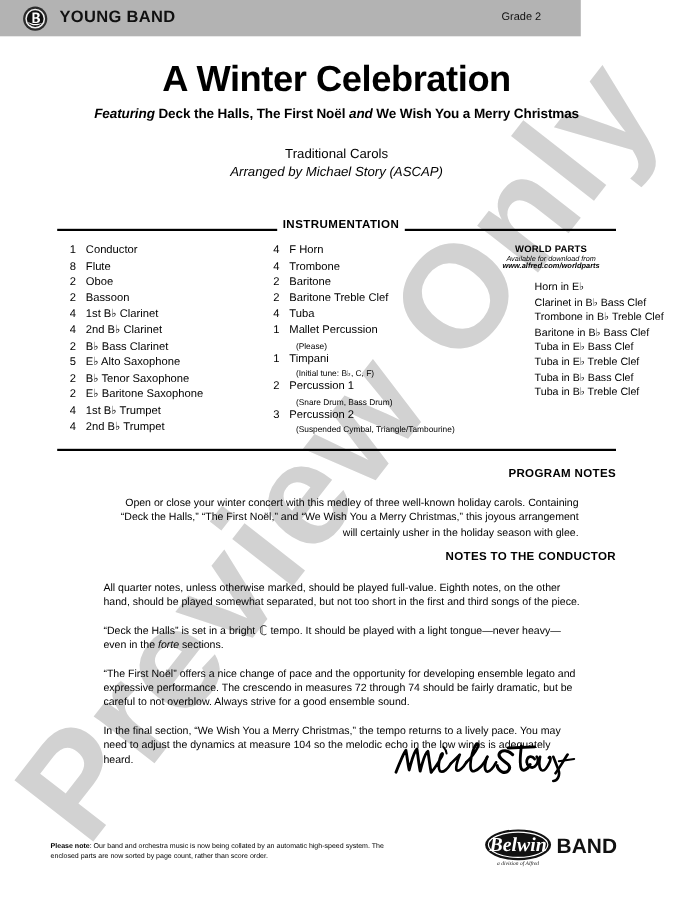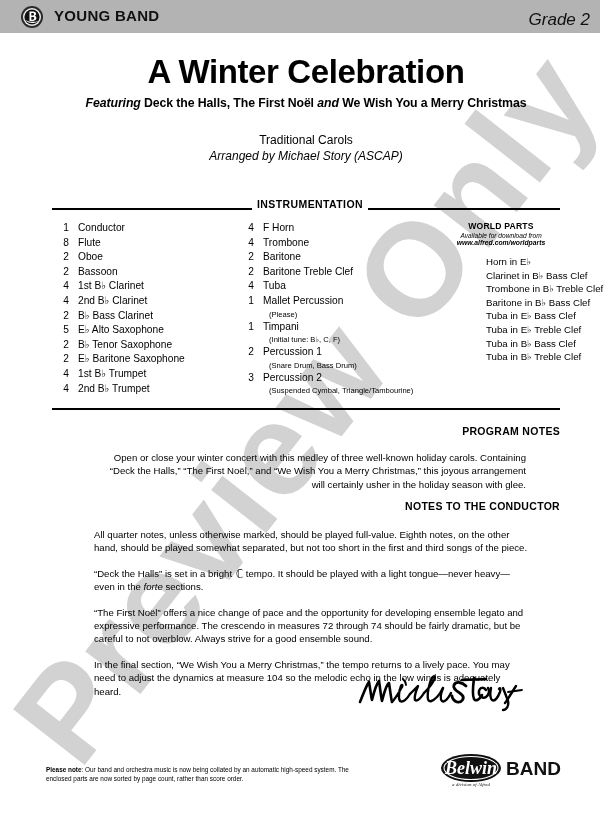--- a/index.html
+++ b/index.html
@@ -40,21 +40,21 @@
     letter-spacing: 2px;
     color: #d2d2d2;
     white-space: nowrap;
   }
 
   
   #header-bar {
     position: absolute;
     left: 0;
     top: 0;
-    width: 600px;
+    width: 528px;
     height: 33px;
     background: #b3b3b3;
     z-index: 3;
     text-align: right;
   }
   #logo-badge {
     position: absolute;
     left: 20px;
     top: 5px;
     width: 24px;
@@ -64,25 +64,24 @@
     position: absolute;
     left: 54px;
     top: 7px;
     font-size: 15px;
     font-weight: bold;
     letter-spacing: 0.3px;
     color: #111111;
   }
   #grade-label {
     position: absolute;
-    right: 10px;
+    right: 36px;
     top: 10px;
-    font-size: 17px;
+    font-size: 10px;
     color: #111111;
-    font-style: italic;
   }
 
   
   #content {
     position: absolute;
     left: 0;
     top: 0;
     width: 612px;
     height: 816px;
     z-index: 2;

